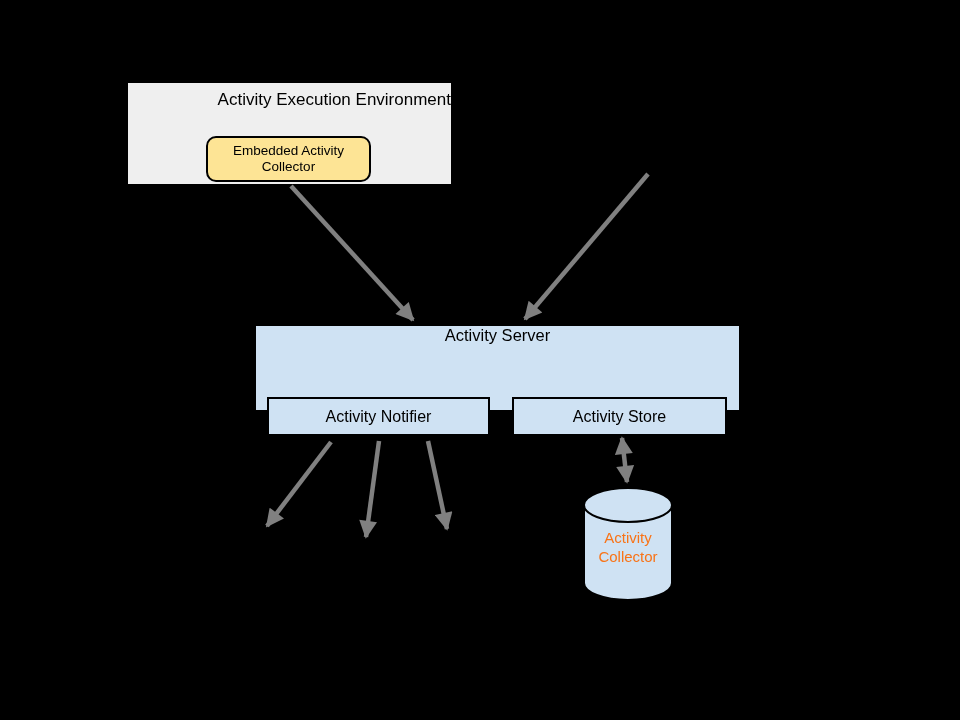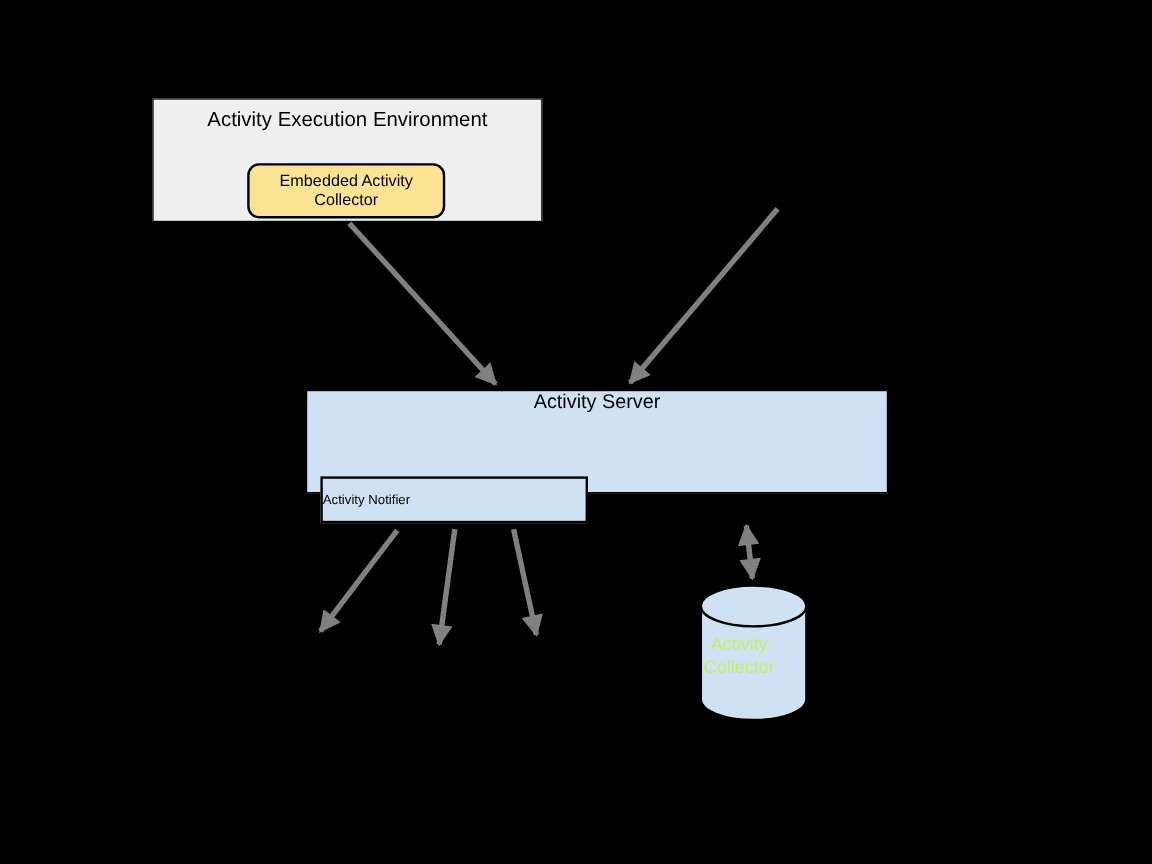--- a/index.html
+++ b/index.html
@@ -23,20 +23,21 @@
   .env {
     left: 127px; top: 82px; width: 325px; height: 103px;
     background: var(--env-fill, #efefef);
     border: 1.5px solid var(--border, #000);
     text-align: center;
   }
   .env-label {
     padding-top: 7px;
     font-size: 17px;
     line-height: 20px;
+    text-align: right;
   }
   .collector {
     left: 206px; top: 136px; width: 165px; height: 46px;
     background: var(--yellow-fill, #fde495);
     border: 2.5px solid var(--border, #000);
     border-radius: 10px;
     display: flex; align-items: center; justify-content: center;
     text-align: center;
   }
   .collector span {
@@ -48,38 +49,38 @@
   .server {
     left: 255px; top: 325px; width: 485px; height: 86px;
     background: var(--blue-fill, #cfe2f3);
     border: 1.5px solid var(--border, #000);
     display: flex; align-items: flex-start; justify-content: center;
     font-size: 16.5px;
   }
   .sub {
     background: var(--blue-fill, #cfe2f3);
     border: 2px solid var(--border, #000);
-    display: flex; align-items: center; 
-    font-size: 11px;
+    display: flex; align-items: center; justify-content: center;
+    font-size: 16px;
     z-index: 3;
   }
   .notifier { left: 267px; top: 397px; width: 223px; height: 39px; }
   .store    { left: 512px; top: 397px; width: 215px; height: 39px; }
   .cylinder-svg {
     position: absolute;
     left: 0; top: 0;
     z-index: 2;
   }
   .db-label {
     position: absolute;
-    left: 571px; top: 528px; width: 90px;
+    left: 583px; top: 528px; width: 90px;
     text-align: center;
     font-size: 15px;
     line-height: 19px;
-    color: #bef264;
+    color: #f97316;
     z-index: 4;
   }
   #arrow-layer {
     position: absolute;
     left: 0; top: 0;
     pointer-events: none;
     z-index: 10;
   }
 </style>
 </head>
@@ -96,20 +97,23 @@
   </div>
 
   <div class="box server">
     <span>Activity Server</span>
   </div>
 
   <div class="box sub notifier">
     <span>Activity Notifier</span>
   </div>
 
+  <div class="box sub store">
+    <span>Activity Store</span>
+  </div>
 
   <svg class="cylinder-svg" width="960" height="720">
     <path d="M584,505 L584,583 A44,17 0 0 0 672,583 L672,505 A44,17 0 0 0 584,505 Z" fill="#cfe2f3" stroke="#000" stroke-width="2"></path>
     <ellipse cx="628" cy="505" rx="44" ry="17" fill="#cfe2f3" stroke="#000" stroke-width="2"></ellipse>
   </svg>
   <div class="db-label">
     <div>Activity</div>
     <div>Collector</div>
   </div>
 

